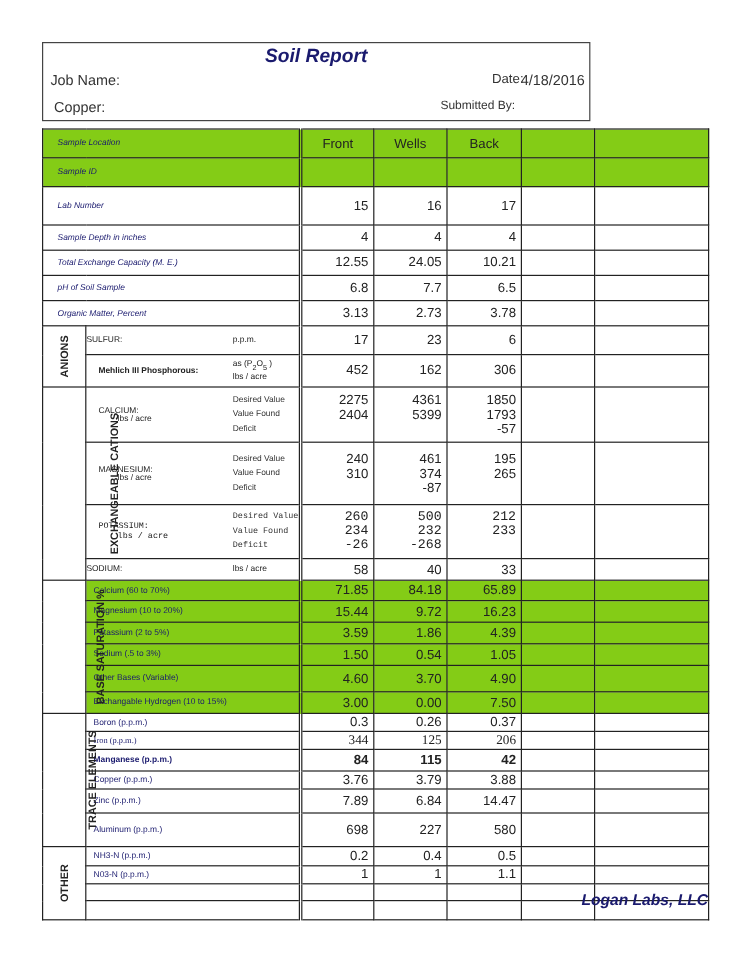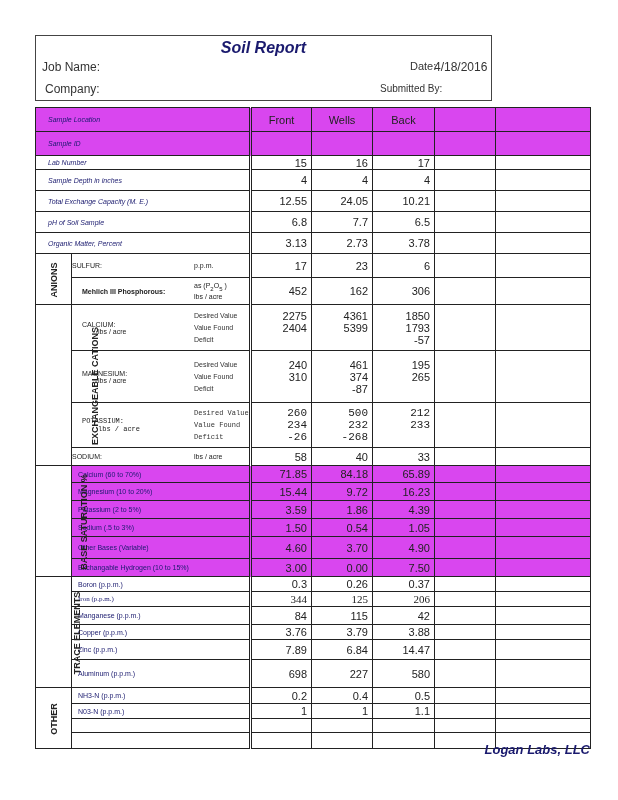--- a/index.html
+++ b/index.html
@@ -7,39 +7,39 @@
   .hdr { position:absolute; left:35px; top:35px; width:457px; height:66px; border:1px solid #444; box-sizing:border-box; }
   .title { position:absolute; left:0; right:0; top:3px; text-align:center; font-size:16px; font-weight:bold; font-style:italic; color:#1a1a6e; }
   .hlabel { position:absolute; font-size:12px; color:#333; }
   .tbl { position:absolute; left:35px; top:107px; width:555px; border-collapse:collapse; table-layout:fixed; }
   .tbl td { border:1px solid #222; padding:0; font-size:11px; color:#222; vertical-align:middle; }
   .tbl td.lab { color:#1a1a6e; font-style:italic; font-size:7px; padding-left:12px; }
   .tbl td.lab2 { color:#1a1a6e; font-size:7px; padding-left:6px; }
   .tbl td.num { text-align:right; padding-right:4px; font-size:11px; }
   .tbl td.front { border-left:3px double #222; }
   .tbl td.labend { border-right:3px double #222; }
-  .gray td { background:#d946ef; }
+  .gray td { background:#84cc16; }
   .tbl td.sec { text-align:center; background:#fff; }
   .vtext { display:inline-block; transform:rotate(-90deg); white-space:nowrap; font-weight:bold; font-size:9px; color:#222; }
   .stack div { line-height:12px; }
   .units3 div { line-height:12px; font-size:7px; color:#333; }
   .hdrcell { text-align:center; font-size:10px; }
   .footer { position:absolute; left:420px; top:742px; width:170px; text-align:right; font-weight:bold; font-style:italic; font-size:13px; color:#1a1a6e; }
   .sub { font-size:6px; vertical-align:-3px; }
 </style>
 </head>
 <body>
 
 <div class="hdr">
   <div class="title">Soil Report</div>
   <div class="hlabel" style="left:6px;top:24px;">Job Name:</div>
-  <div class="hlabel" style="left:9px;top:46px;">Company:</div>
+  <div class="hlabel" style="left:9px;top:46px;">Copper:</div>
   <div class="hlabel" style="left:374px;top:24px;font-size:11px;">Date:</div>
   <div class="hlabel" style="left:398px;top:24px;">4/18/2016</div>
-  <div class="hlabel" style="left:344px;top:47px;font-size:10px;">Submitted By:</div>
+  <div class="hlabel" style="left:331px;top:47px;font-size:10px;">Submitted By:</div>
 </div>
 
 <table class="tbl">
   <colgroup>
     <col style="width:36px">
       <col style="width:179px">
       <col style="width:61px">
       <col style="width:61px">
       <col style="width:62px">
       <col style="width:61px">
@@ -56,21 +56,21 @@
     <td></td>
   </tr>
   <tr class="gray" style="height:24px;">
     <td colspan="2" class="lab labend">Sample ID</td>
     <td class="front"></td>
         <td></td>
         <td></td>
         <td></td>
         <td></td>
   </tr>
-  <tr style="height:14px;">
+  <tr style="height:32px;">
     <td colspan="2" class="lab labend">Lab Number</td>
     <td class="num front">15</td>
     <td class="num">16</td>
     <td class="num">17</td>
     <td></td>
         <td></td>
   </tr>
   <tr style="height:21px;">
     <td colspan="2" class="lab labend">Sample Depth in inches</td>
     <td class="num front">4</td>
@@ -303,21 +303,21 @@
         <td></td>
   </tr>
   <tr style="height:15px;font-family:Liberation Serif, serif;">
     <td class="lab2 labend">Iron (p.p.m.)</td>
     <td class="num front">344</td>
     <td class="num">125</td>
     <td class="num">206</td>
     <td></td>
         <td></td>
   </tr>
-  <tr style="height:18px;">
+  <tr style="height:18px;font-weight:bold;">
     <td class="lab2 labend">Manganese (p.p.m.)</td>
     <td class="num front">84</td>
     <td class="num">115</td>
     <td class="num">42</td>
     <td></td>
         <td></td>
   </tr>
   <tr style="height:15px;">
     <td class="lab2 labend">Copper (p.p.m.)</td>
     <td class="num front">3.76</td>

